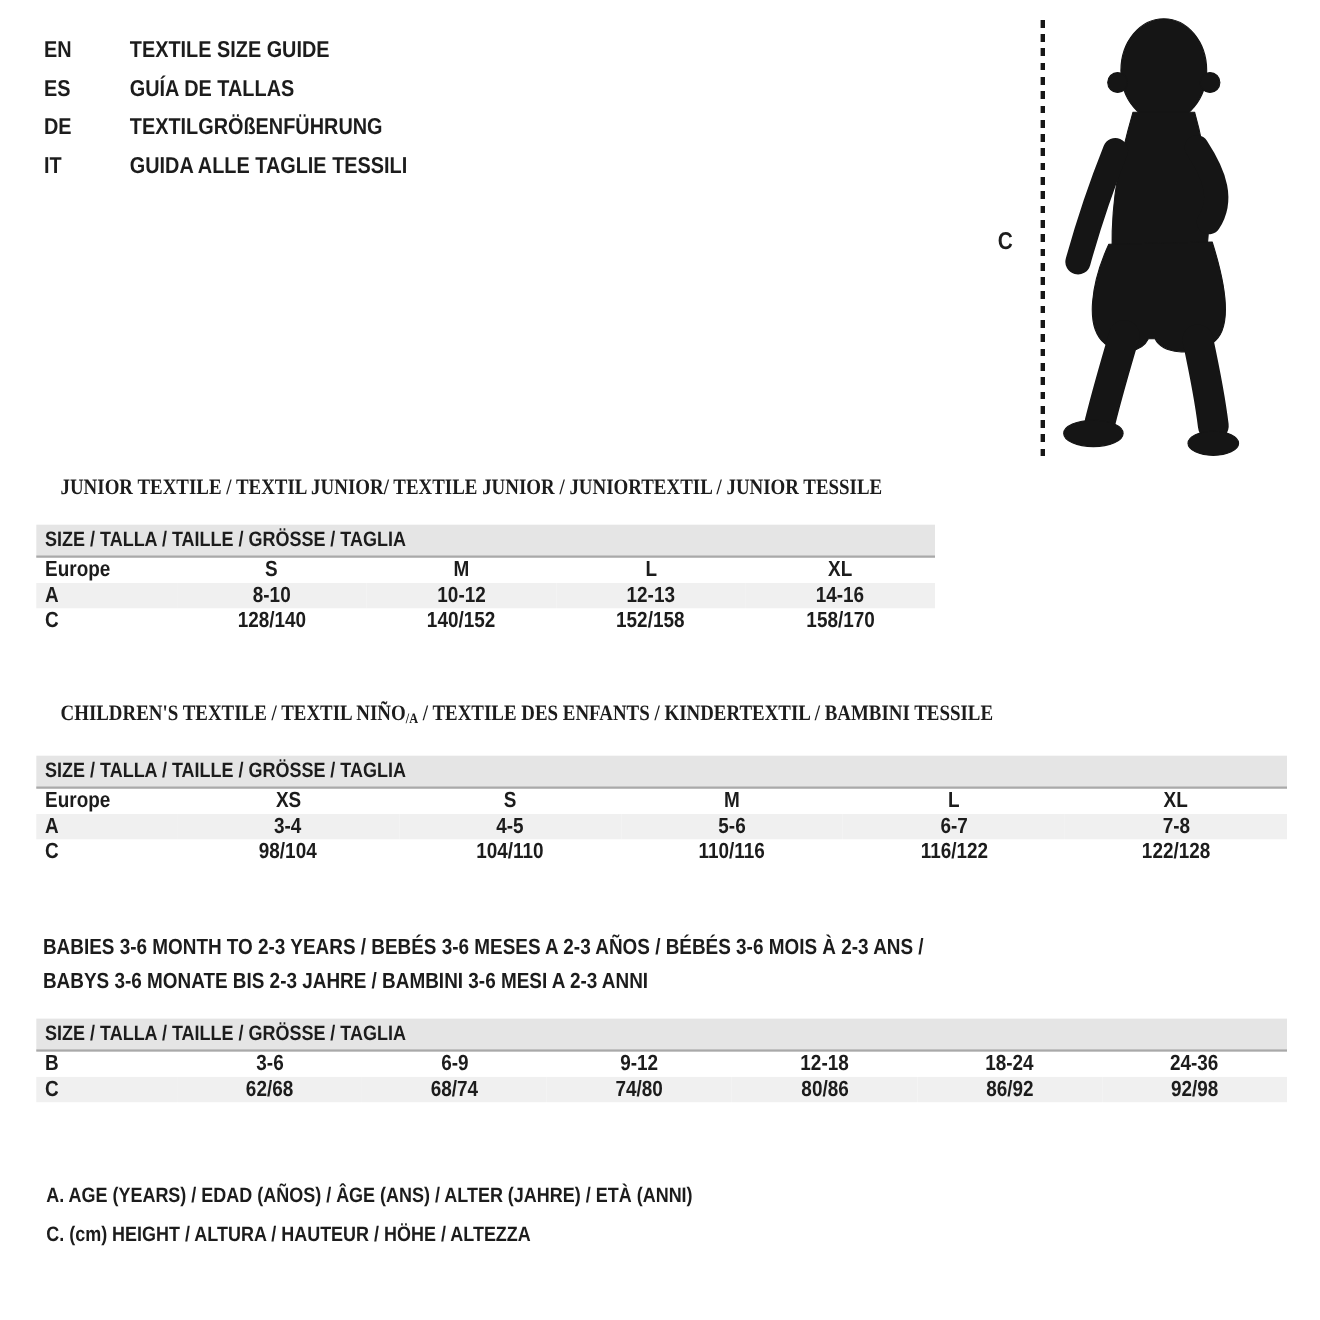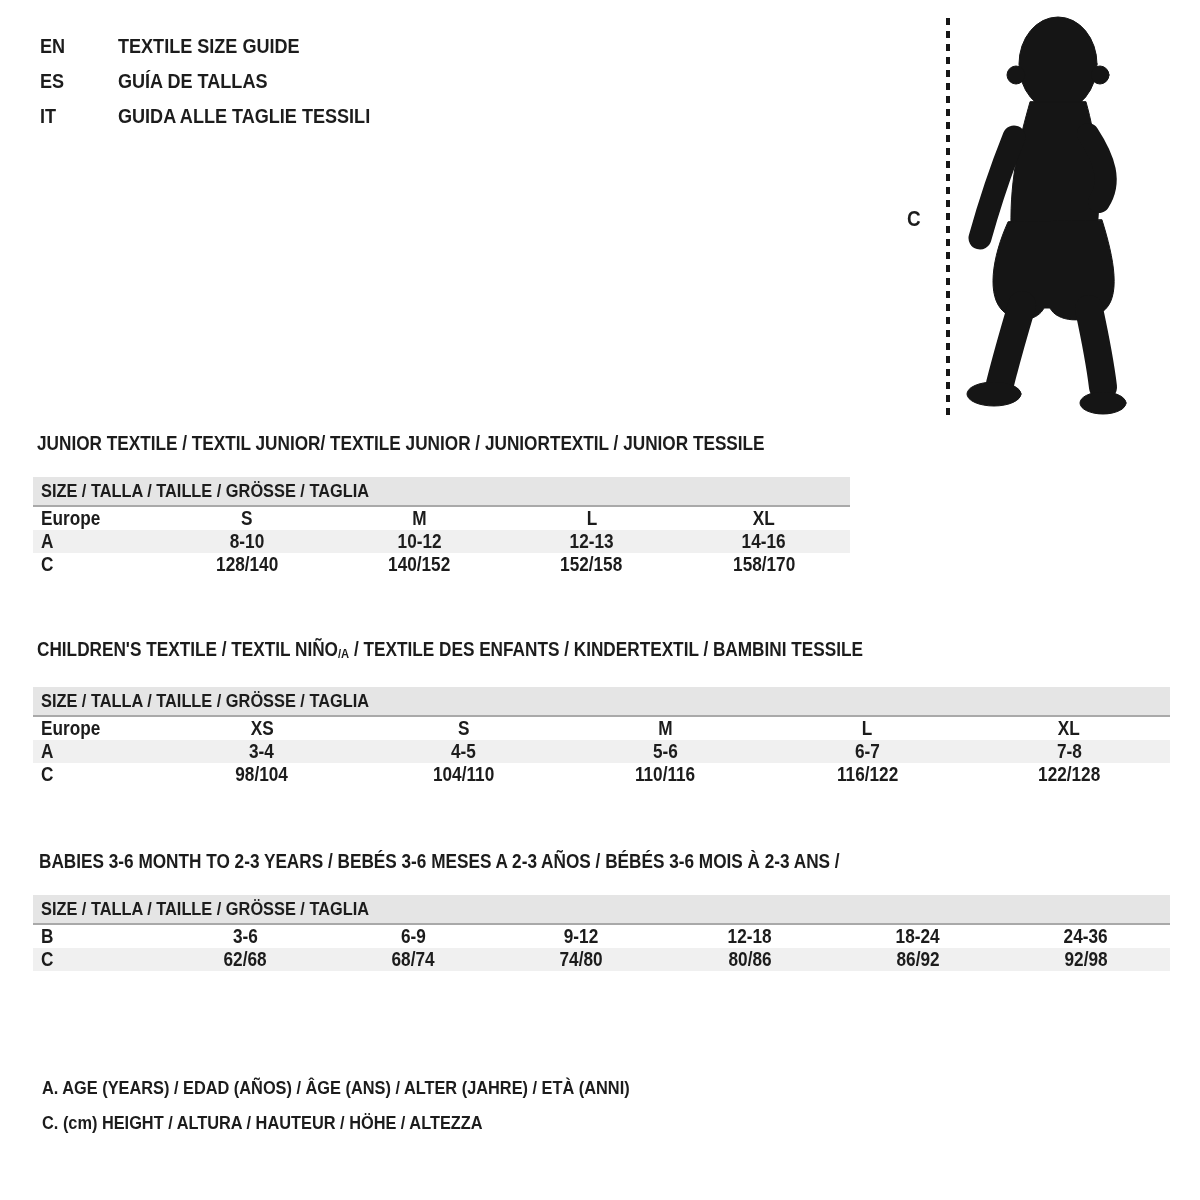--- a/index.html
+++ b/index.html
@@ -25,21 +25,21 @@
 
   
   #height-line {
     left:946px; top:18px; width:4px; height:398px;
     background:repeating-linear-gradient(to bottom, #161616 0px, #161616 7px, transparent 7px, transparent 13px);
   }
   #height-label { left:906px; top:206px; font-size:22px; }
   #baby-figure { left:962px; top:12px; width:178px; height:408px; }
 
   
-  .section-title { font-size:20px; margin-left:4px; }
+  .section-title { font-size:20px; margin-left:22px;font-family:Liberation Serif, serif; }
   .sub-small { font-size:13px; position:relative; top:2px; }
 
   .size-header {
     height:28px; line-height:28px;
     background:#e5e5e5;
     border-bottom:2px solid #a9a9a9;
     padding-left:8px; font-size:19px;
   }
   table.size-table { border-collapse:collapse; table-layout:fixed; width:100%; }
   table.size-table td { height:20px; padding:0; text-align:center; vertical-align:middle; font-size:20px; }
@@ -64,20 +64,24 @@
 <div id="canvas">
 
   <div id="lang-list" class="abs">
     <div class="lang-row">
       <span class="lang-code"><span class="t tl">EN</span></span>
       <span class="t tl">TEXTILE SIZE GUIDE</span>
     </div>
     <div class="lang-row">
       <span class="lang-code"><span class="t tl">ES</span></span>
       <span class="t tl">GUÍA DE TALLAS</span>
+    </div>
+    <div class="lang-row">
+      <span class="lang-code"><span class="t tl">DE</span></span>
+      <span class="t tl">TEXTILGRÖßENFÜHRUNG</span>
     </div>
     <div class="lang-row">
       <span class="lang-code"><span class="t tl">IT</span></span>
       <span class="t tl">GUIDA ALLE TAGLIE TESSILI</span>
     </div>
   </div>
 
   <div id="height-label" class="abs">
     <span class="t">C</span>
   </div>
@@ -165,20 +169,21 @@
         <td><span class="t">116/122</span></td>
         <td><span class="t">122/128</span></td>
       </tr>
     </tbody>
       </table>
   </div>
 
   <div id="section-babies" class="abs">
     <div class="title-block">
       <div class="title-line"><span class="t tl">BABIES 3-6 MONTH TO 2-3 YEARS / BEBÉS 3-6 MESES A 2-3 AÑOS / BÉBÉS 3-6 MOIS À 2-3 ANS /</span></div>
+      <div class="title-line"><span class="t tl">BABYS 3-6 MONATE BIS 2-3 JAHRE / BAMBINI 3-6 MESI A 2-3 ANNI</span></div>
     </div>
     <div class="size-header">
       <span class="t tl">SIZE / TALLA / TAILLE / GRÖSSE / TAGLIA</span>
     </div>
     <table class="size-table">
       <tbody>
           <tr>
         <td class="lbl"><span class="t tl">B</span></td>
         <td><span class="t">3-6</span></td>
         <td><span class="t">6-9</span></td>

